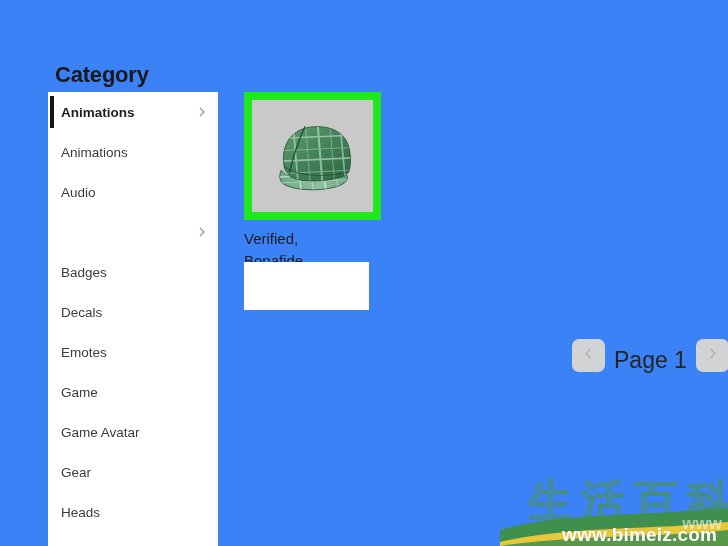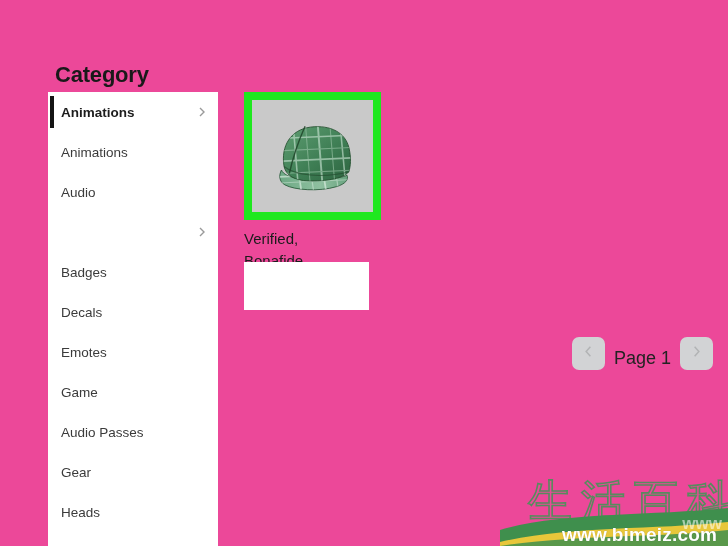--- a/index.html
+++ b/index.html
@@ -5,21 +5,21 @@
   * { box-sizing: border-box; margin: 0; padding: 0; }
   html, body {
     width: 728px; height: 546px;
     overflow: hidden;
     background: #f2f3f5;
     font-family: "Liberation Sans", sans-serif;
   }
   #root {
     position: relative;
     width: 728px; height: 546px;
-    background: #ec4899;
+    background: #3b82f6;
   }
 
   
   .category-panel {
     position: absolute;
     left: 48px; top: 92px;
     width: 170px;
     height: 454px;
     background: #ffffff;
   }
@@ -117,21 +117,21 @@
   .pg-btn {
     width: 33px; height: 33px;
     border-radius: 7px;
     background: #d2d3d5;
     display: flex;
     align-items: center;
     justify-content: center;
     color: #b2b3b5;
   }
   .pg-label {
-    font-size: 18px;
+    font-size: 23px;
     color: #232323;
     white-space: nowrap;
     margin-top: 10px;
   }
 
   
   .watermark {
     position: absolute;
     left: 500px; top: 468px;
     width: 228px; height: 78px;
@@ -217,21 +217,21 @@
 
     <div class="cat-item">
       <span class="label">Emotes</span>
     </div>
 
     <div class="cat-item">
       <span class="label">Game</span>
     </div>
 
     <div class="cat-item">
-      <span class="label">Audio Passes</span>
+      <span class="label">Game Avatar</span>
     </div>
 
     <div class="cat-item">
       <span class="label">Gear</span>
     </div>
 
     <div class="cat-item">
       <span class="label">Heads</span>
     </div>
 

